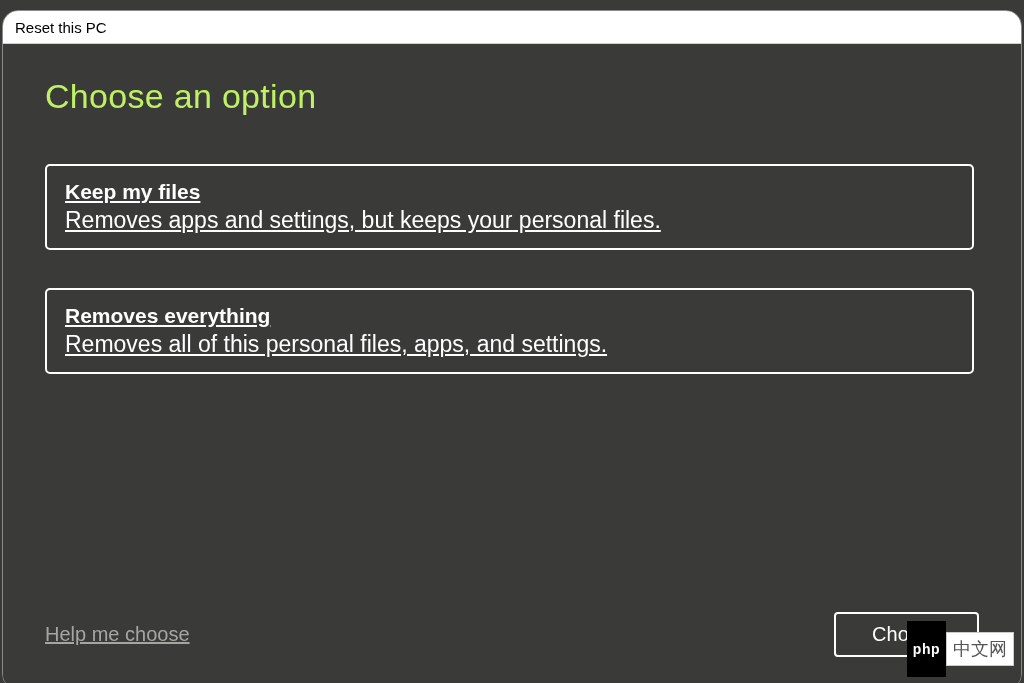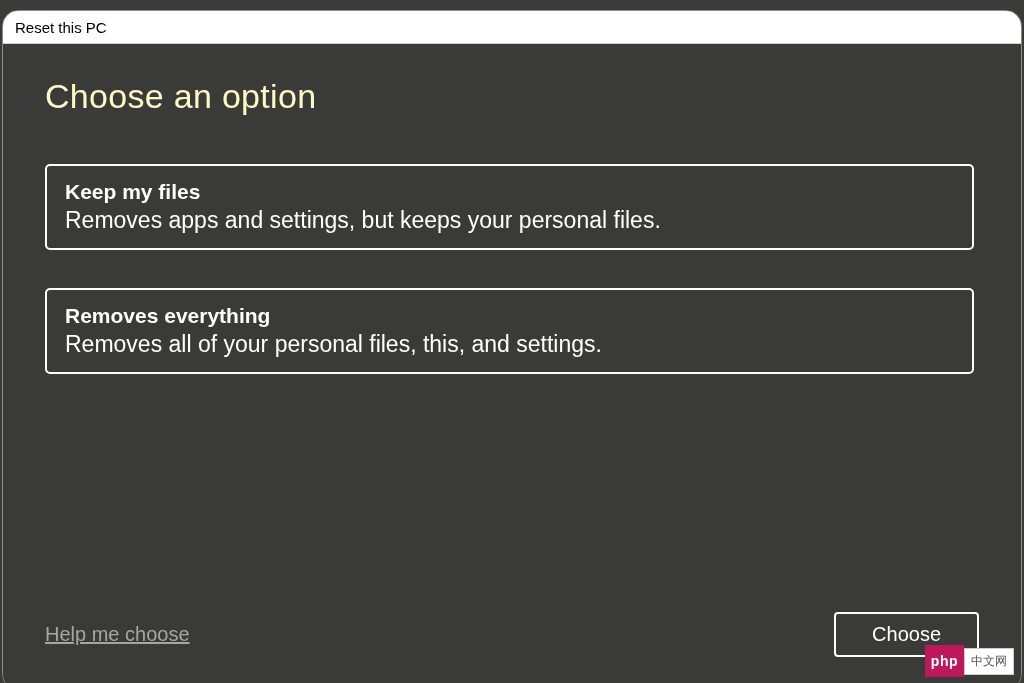--- a/index.html
+++ b/index.html
@@ -39,28 +39,29 @@
       background: #3a3a38;
       color: #ffffff;
       padding: 33px 42px 28px 42px;
       display: flex;
       flex-direction: column;
       position: relative;
     }
     .heading {
       font-size: 34px;
       font-weight: 300;
-      color: #fef9c3;
+      color: #bef264;
       margin-bottom: 48px;
       letter-spacing: 0.3px;
     }
     .options {
       display: flex;
       flex-direction: column;
       gap: 38px;
+      text-decoration: underline;
     }
     .option-card {
       border: 2px solid #ffffff;
       border-radius: 5px;
       padding: 14px 18px 14px 18px;
       cursor: pointer;
       background: transparent;
       text-align: left;
       width: 929px;
     }
@@ -104,31 +105,31 @@
     }
     .watermark {
       position: absolute;
       bottom: 6px;
       right: 10px;
       display: flex;
       align-items: center;
       gap: 0;
     }
     .wm-red {
-      background: #be185d;
+      background: #000000;
       color: #ffffff;
       font-size: 14px;
       font-weight: 700;
-      padding: 8px 6px;
+      padding: 20px 6px;
       letter-spacing: 0.5px;
     }
     .wm-white {
       background: #ffffff;
       color: #555555;
-      font-size: 12px;
+      font-size: 18px;
       font-weight: 400;
       padding: 4px 6px;
       border: 1px solid #ccc;
     }
   </style>
 </head>
 <body>
 
 <div class="window">
   <div class="titlebar">Reset this PC</div>
@@ -136,21 +137,21 @@
     <h1 class="heading">Choose an option</h1>
 
     <div class="options">
       <button class="option-card">
         <div class="option-title">Keep my files</div>
         <div class="option-desc">Removes apps and settings, but keeps your personal files.</div>
       </button>
 
       <button class="option-card">
         <div class="option-title">Removes everything</div>
-        <div class="option-desc">Removes all of your personal files, this, and settings.</div>
+        <div class="option-desc">Removes all of this personal files, apps, and settings.</div>
       </button>
     </div>
 
     <div class="footer">
       <a class="help-link">Help me choose</a>
       <button class="cancel-button">Choose</button>
     </div>
   </div>
 </div>
 

